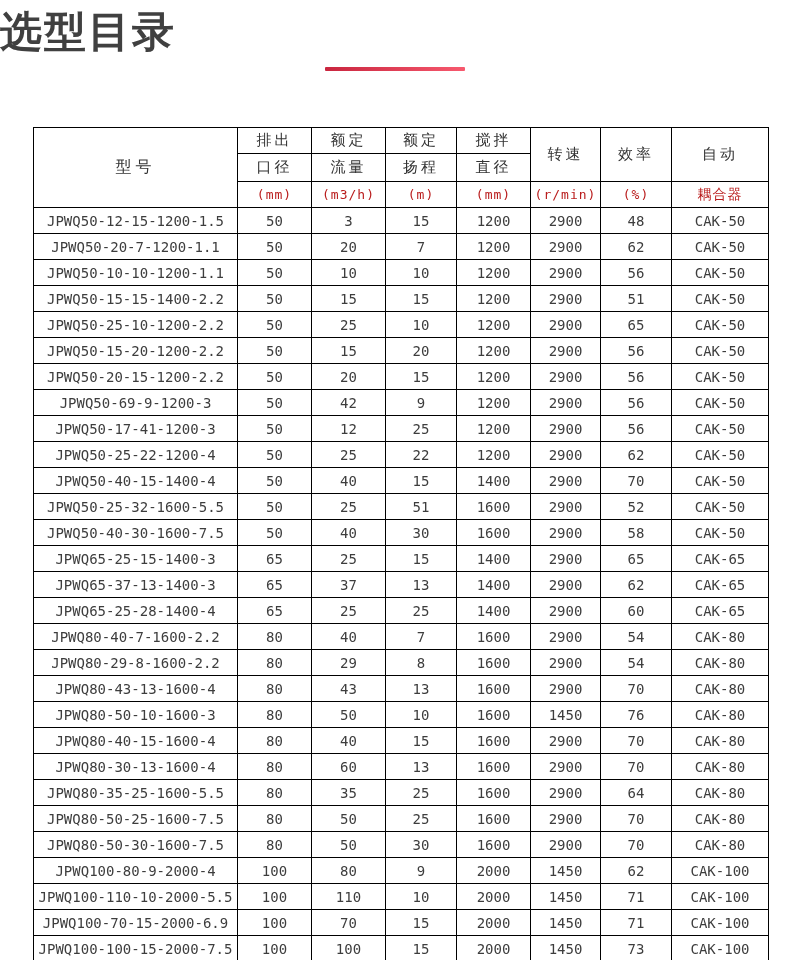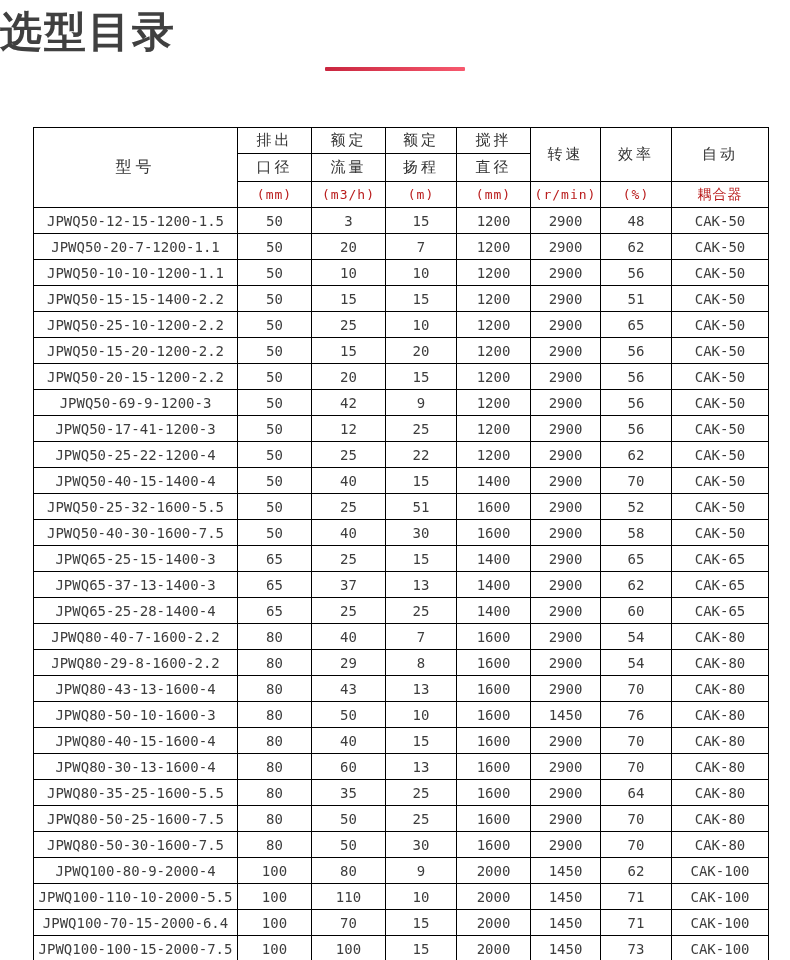--- a/index.html
+++ b/index.html
@@ -394,21 +394,21 @@
       <td class="model-cell">JPWQ100-110-10-2000-5.5</td>
       <td>100</td>
       <td>110</td>
       <td>10</td>
       <td>2000</td>
       <td>1450</td>
       <td>71</td>
       <td>CAK-100</td>
     </tr>
         <tr>
-      <td class="model-cell">JPWQ100-70-15-2000-6.4</td>
+      <td class="model-cell">JPWQ100-70-15-2000-6.9</td>
       <td>100</td>
       <td>70</td>
       <td>15</td>
       <td>2000</td>
       <td>1450</td>
       <td>71</td>
       <td>CAK-100</td>
     </tr>
         <tr>
       <td class="model-cell">JPWQ100-100-15-2000-7.5</td>

